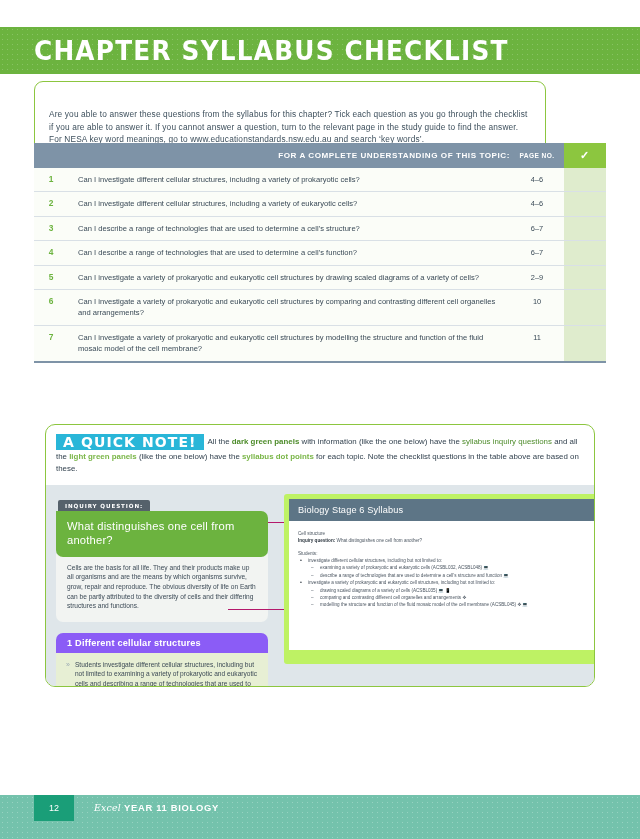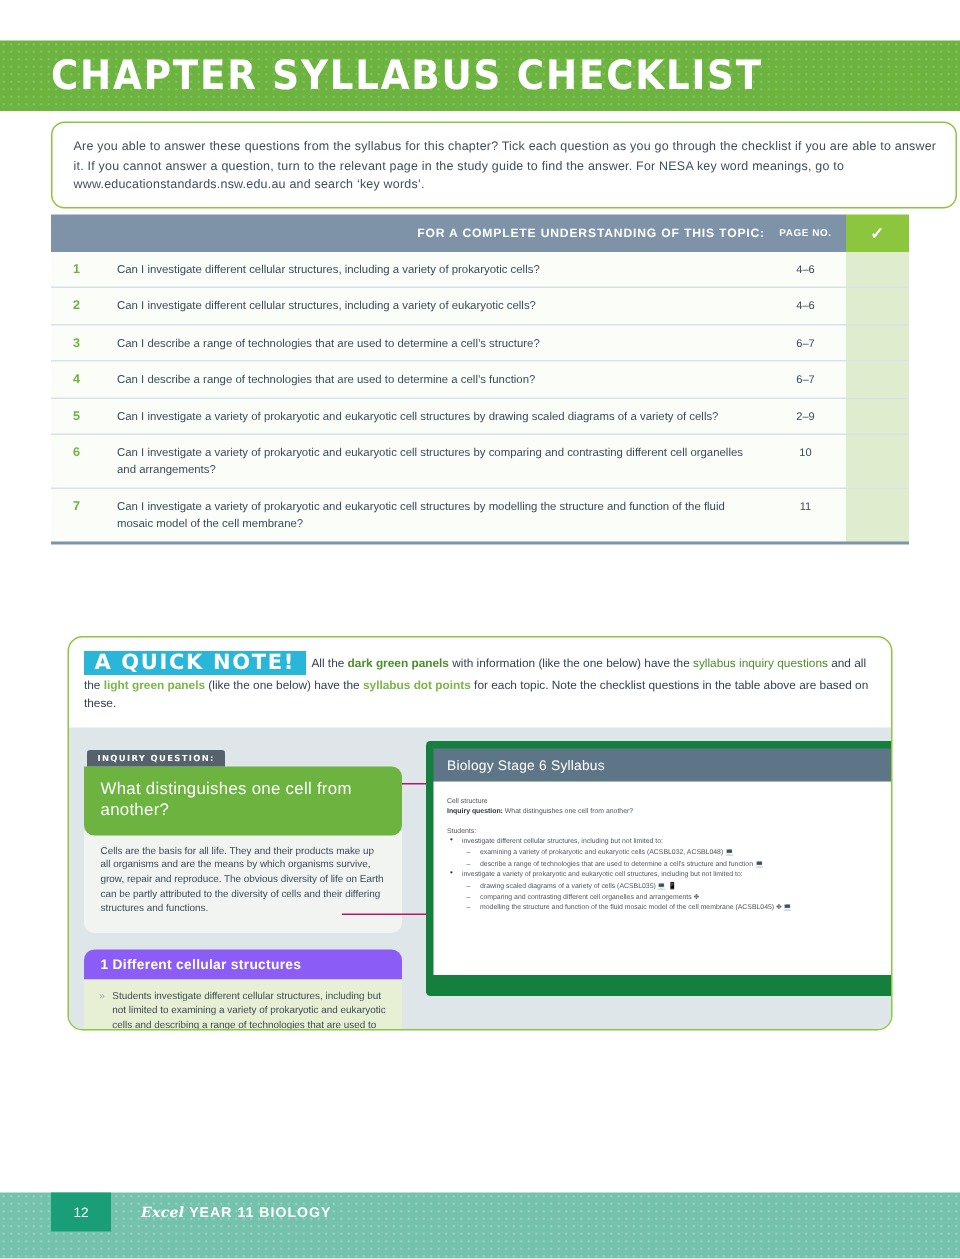--- a/index.html
+++ b/index.html
@@ -37,25 +37,25 @@
     text-transform: uppercase;
     font-stretch: condensed;
     transform: scaleX(1.02);
     transform-origin: left center;
   }
 
   
   .intro-box {
     position: absolute;
     left: 34px; top: 81px;
-    width: 604px;
+    width: 512px;
     box-sizing: border-box;
     border: 1.4px solid #8cc63f;
     border-radius: 9px;
-    padding: 9px 12px 9px 14px;
+    padding: 26px 12px 9px 14px;
     background: #ffffff;
   }
   .intro-box p {
     margin: 0;
     color: #3d4f5c;
     font-size: 8.3px;
     line-height: 12.6px;
     letter-spacing: 0.15px;
   }
 
@@ -244,21 +244,21 @@
     color: #3c4a56;
     font-size: 6.6px;
     line-height: 9.6px;
   }
 
   
   .syl-wrap {
     position: absolute;
     left: 238px; top: 9px;
     width: 332px;
-    background: #15803d;
+    background: #bef264;
     border-radius: 3px;
     padding: 5px 5px 14px 5px;
     box-sizing: border-box;
   }
   .syl-head {
     background: #5d7586;
     color: #ffffff;
     font-size: 9.2px;
     font-weight: normal;
     padding: 6px 0 6px 9px;
@@ -334,21 +334,21 @@
     margin-left: 20px;
     margin-top: 7px;
     color: #ffffff;
     font-size: 9.4px;
     font-weight: bold;
     letter-spacing: 0.7px;
   }
   .footer-title .ital {
     font-style: italic;
     font-family: "DejaVu Serif", serif;
-    font-weight: bold;
+    font-weight: normal;
     letter-spacing: 0.2px;
   }
 </style>
 </head>
 <body>
 
 <div class="title-band">
   <div class="title-text">Chapter syllabus checklist</div>
 </div>
 

